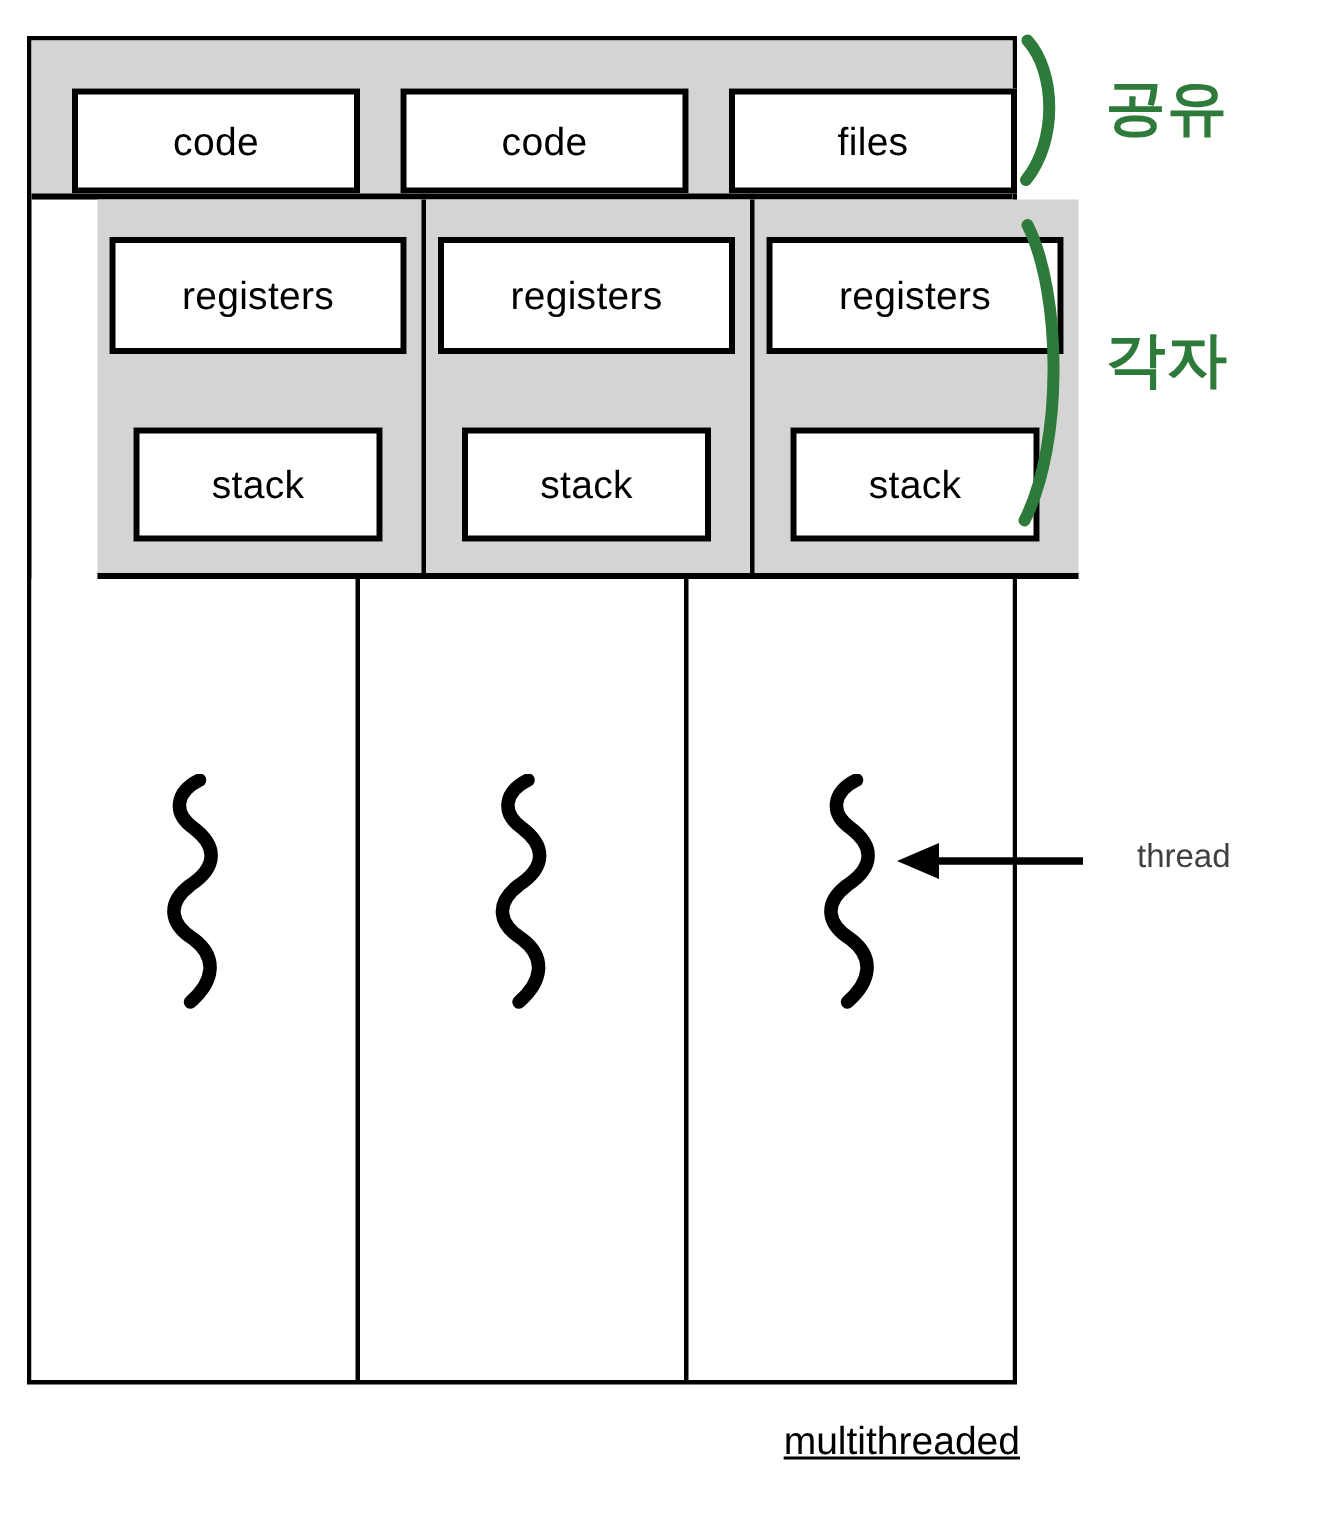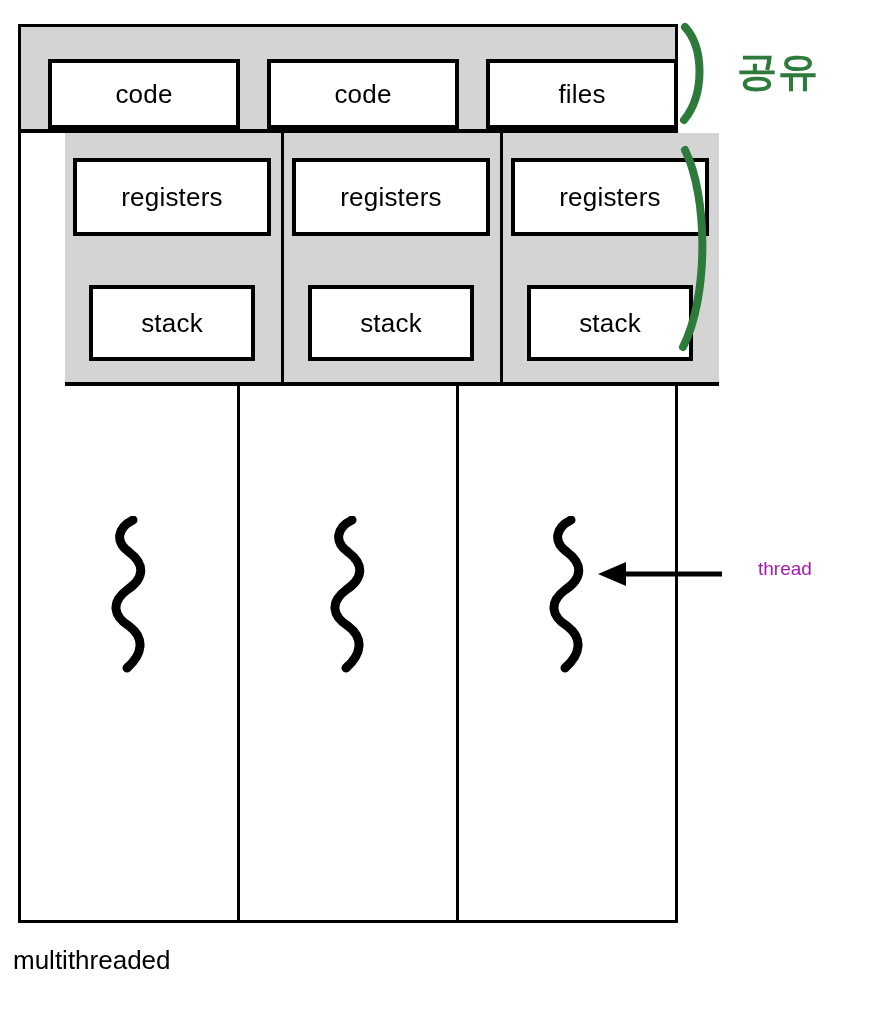--- a/index.html
+++ b/index.html
@@ -162,34 +162,35 @@
     top: 558px;
     width: 130px;
     height: 32px;
   }
   .thread-arrow svg { display: block; }
 
   .thread-label {
     position: absolute;
     left: 758px;
     top: 558px;
-    font-size: 19px;
-    color: #a21caf;
+    font-size: 22px;
+    color: #404040;
     white-space: nowrap;
   }
 
   
   .caption {
     position: absolute;
-    left: 13px;
+    left: 0;
     top: 945px;
     width: 680px;
-    text-align: left;
+    text-align: right;
     font-size: 26px;
     color: #000000;
+    text-decoration: underline;
   }
 </style>
 </head>
 <body>
 
 <div id="stage">
 
   <div class="proc-box">
 
     <div class="shared-band">
@@ -271,20 +272,21 @@
     </svg>
   </div>
 
   <div class="brace brace-private">
     <svg width="40" height="210" viewBox="0 0 40 210" xmlns="http://www.w3.org/2000/svg">
       <path d="M9 6 C32 52, 33 152, 7 203" fill="none" stroke="#2d7a3a" stroke-width="8" stroke-linecap="round"></path>
     </svg>
   </div>
 
   <div class="kr-label kr-shared">공유</div>
+  <div class="kr-label kr-private">각자</div>
 
   <div class="thread-arrow">
     <svg width="130" height="32" viewBox="0 0 130 32" xmlns="http://www.w3.org/2000/svg">
       <line x1="26" y1="16" x2="126" y2="16" stroke="#000000" stroke-width="5"></line>
       <polygon points="2,16 30,4 30,28" fill="#000000"></polygon>
     </svg>
   </div>
   <div class="thread-label">thread</div>
 
   <div class="caption">multithreaded</div>

